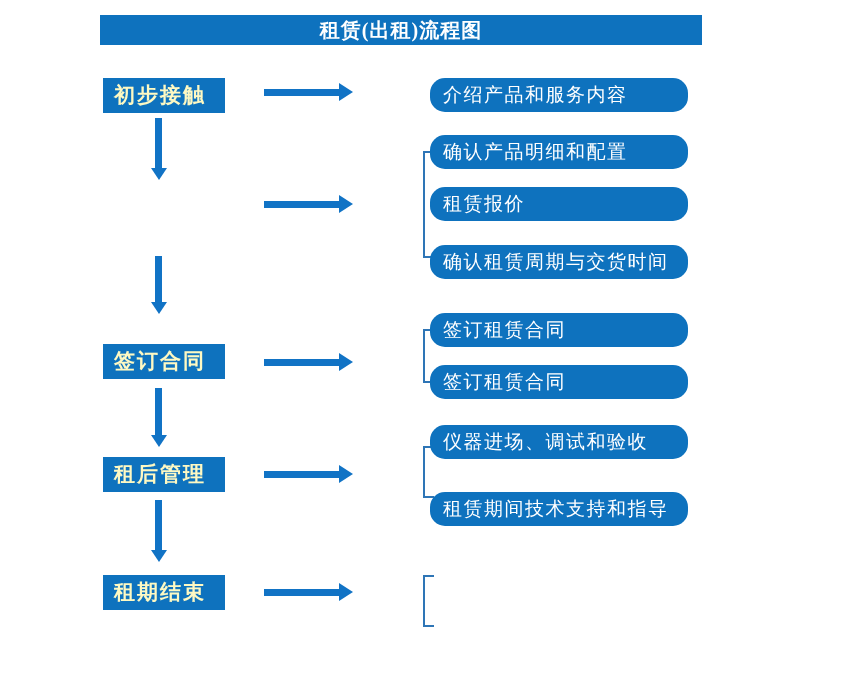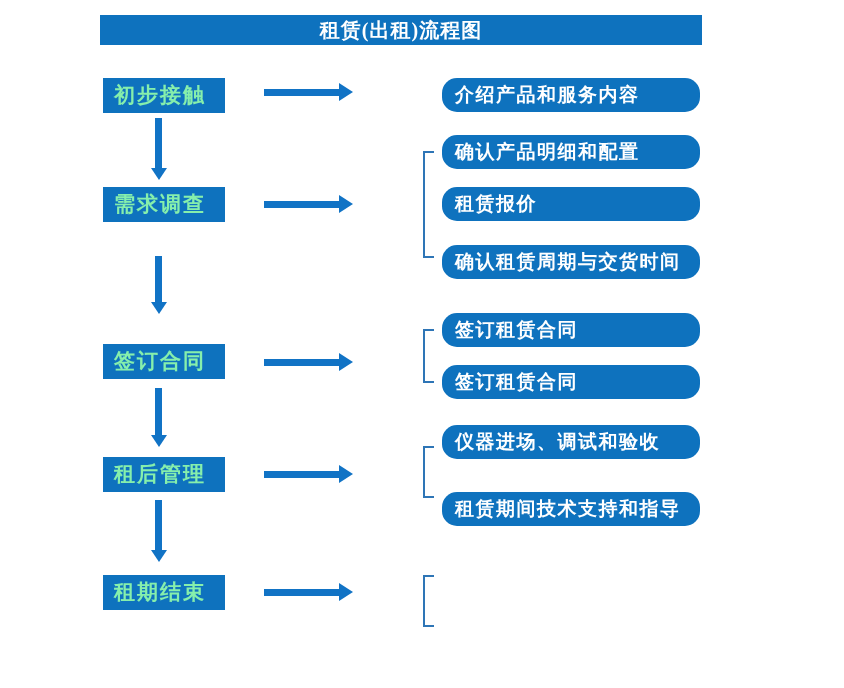--- a/index.html
+++ b/index.html
@@ -11,27 +11,27 @@
   .canvas {
     position: relative; width: 844px; height: 492px; background: #ffffff;
   }
   .title-bar {
     position: absolute; left: 100px; top: 15px; width: 602px; height: 30px;
     background: #0E72BE; color: #ffffff; font-weight: bold;
     font-size: 20px; line-height: 30px; text-align: center; letter-spacing: 1px;
   }
   .step-box {
     position: absolute; left: 103px; width: 122px; height: 35px;
-    background: #0E72BE; color: #86efac; font-weight: bold;
+    background: #0E72BE; color: #fef9c3; font-weight: bold;
     font-size: 21px; line-height: 35px; padding-left: 11px; letter-spacing: 2px;
     white-space: nowrap;
   }
   .detail-box {
-    position: absolute; left: 442px; width: 258px; height: 34px;
-    background: #0E72BE; color: #ffffff; font-weight: bold;
+    position: absolute; left: 430px; width: 258px; height: 34px;
+    background: #0E72BE; color: #ffffff; font-weight: normal;
     font-size: 19px; line-height: 34px; padding-left: 13px; letter-spacing: 1.5px;
     white-space: nowrap;
     border-radius: 15px;
   }
   
   .varrow { position: absolute; left: 150px; width: 17px; display: flex; flex-direction: column; align-items: center; }
   .varrow .shaft { width: 7px; background: #1173C5; }
   .varrow .head {
     width: 0; height: 0;
     border-left: 8px solid transparent; border-right: 8px solid transparent;
@@ -54,21 +54,20 @@
   }
 </style>
 </head>
 <body>
 
 <div class="canvas">
 
   <div class="title-bar">租赁(出租)流程图</div>
 
   <div class="step-box" style="top:78px">初步接触</div>
-  <div class="step-box" style="top:187px">需求调查</div>
   <div class="step-box" style="top:344px">签订合同</div>
   <div class="step-box" style="top:457px">租后管理</div>
   <div class="step-box" style="top:575px">租期结束</div>
 
   <div class="varrow" style="top:118px">
     <div class="shaft" style="height:50px"></div>
     <div class="head"></div>
   </div>
   <div class="varrow" style="top:256px">
     <div class="shaft" style="height:46px"></div>

